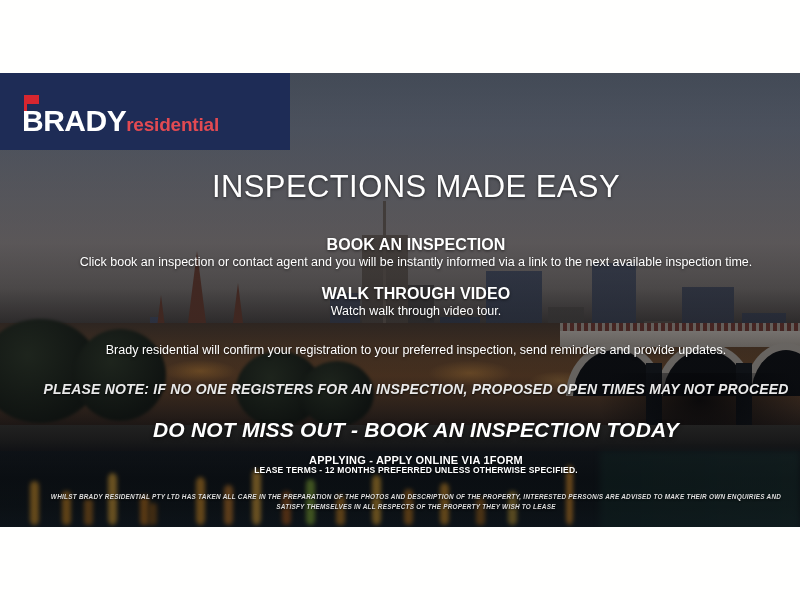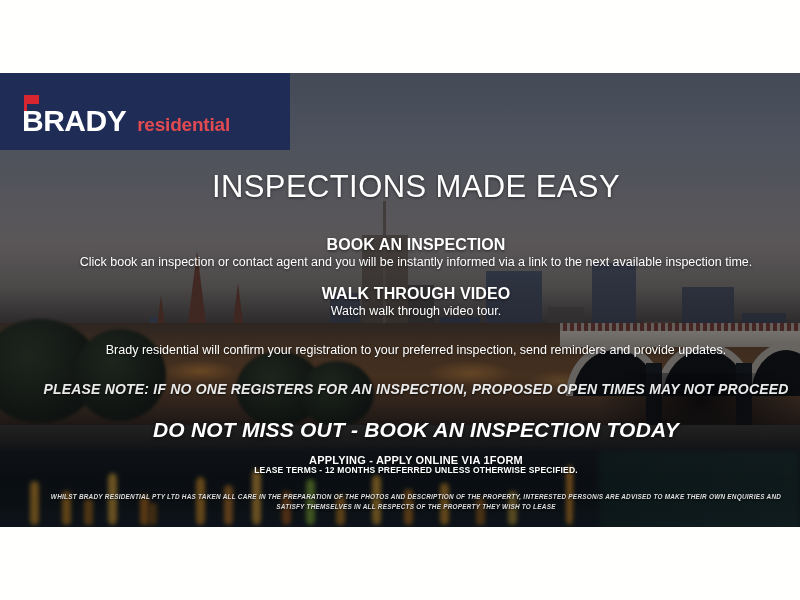--- a/index.html
+++ b/index.html
@@ -178,21 +178,21 @@
     color: #ffffff;
     letter-spacing: -0.5px;
     line-height: 1;
   }
   .logo-res {
     font-size: 19px;
     font-weight: bold;
     color: #e24a52;
     letter-spacing: -0.2px;
     line-height: 1;
-    margin-left: 11px;
+    margin-left: 0;
   }
 
   
   #content {
     position: absolute;
     left: 0; top: 0;
     width: 800px; height: 454px;
     z-index: 5;
     color: #ffffff;
     text-align: center;

